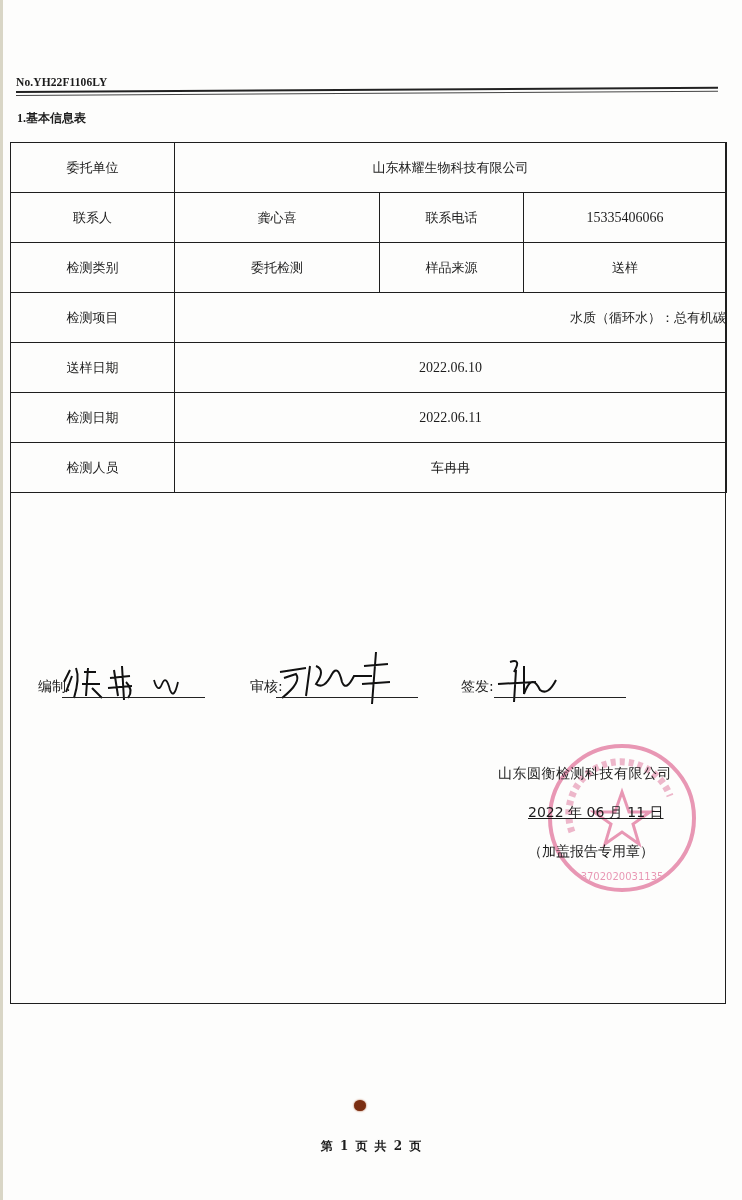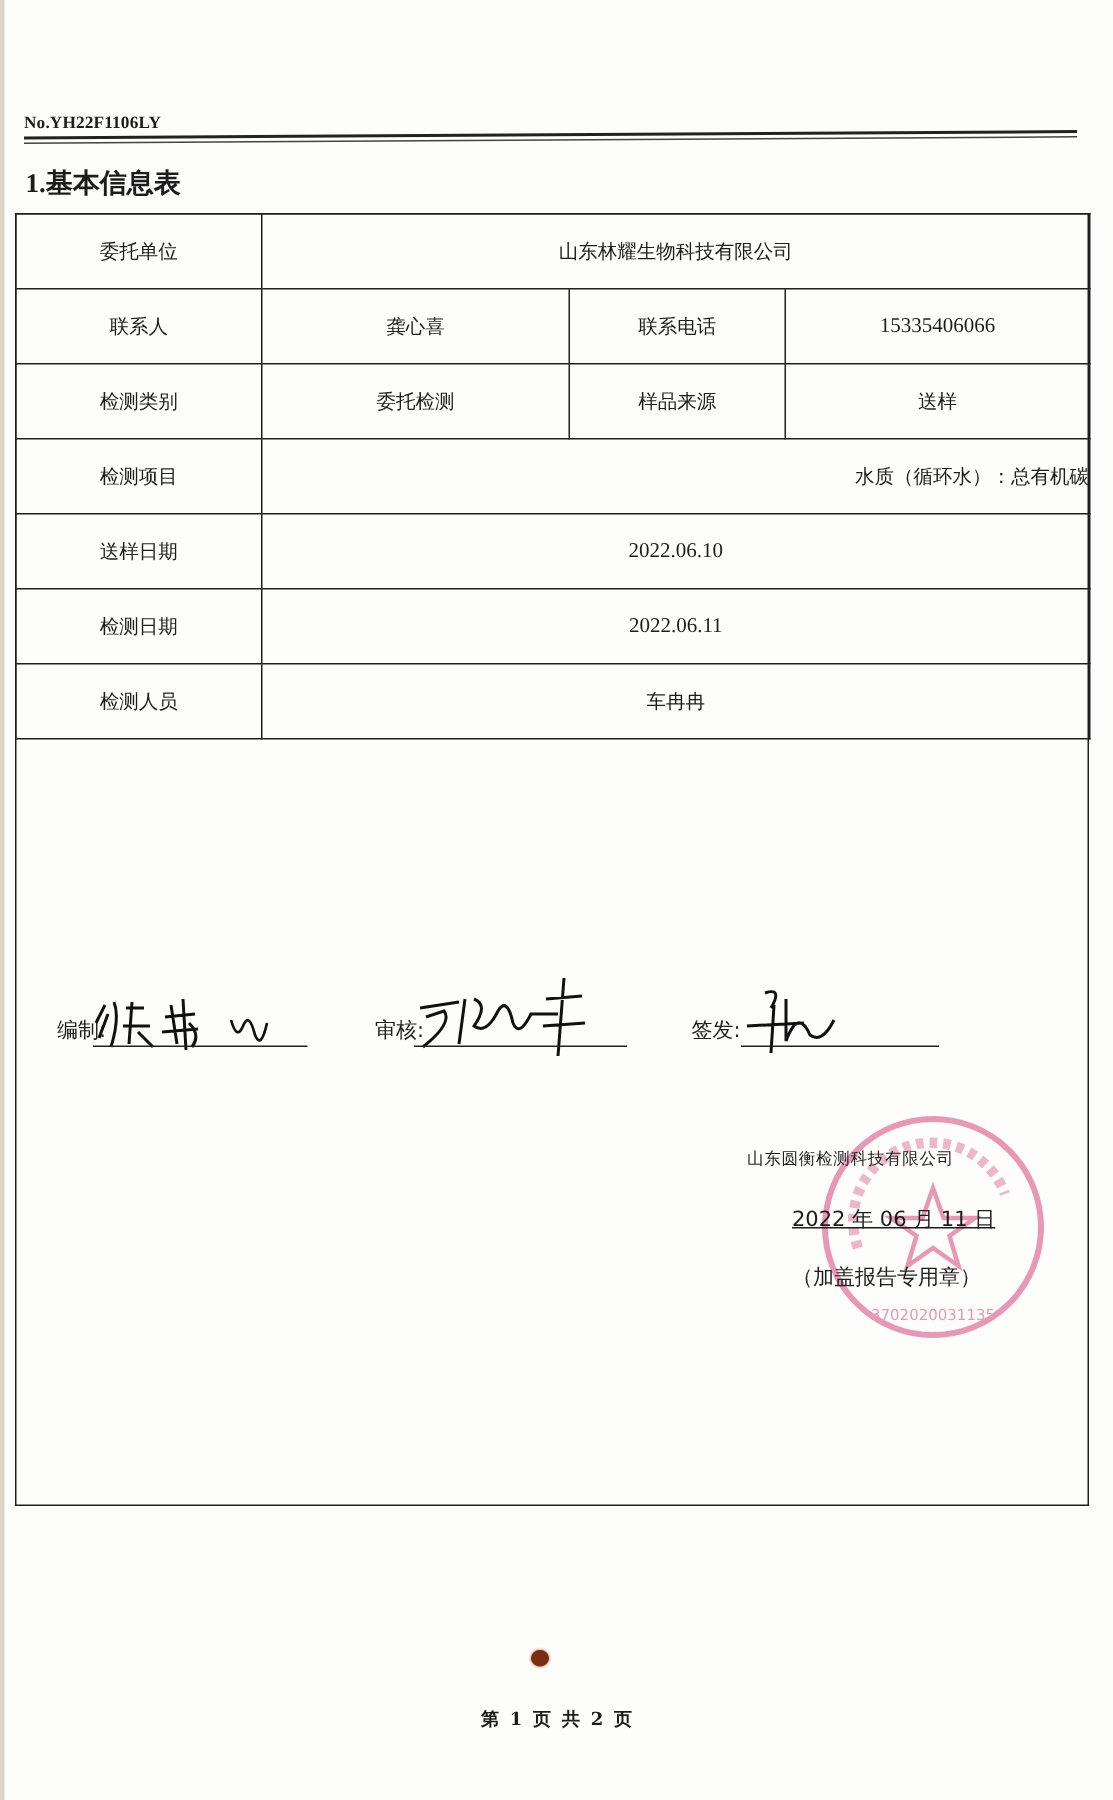--- a/index.html
+++ b/index.html
@@ -10,21 +10,21 @@
       color: #1c1c1c;
     }
     .left-edge { position: absolute; left: 0; top: 0; width: 3px; height: 1200px; background: #d9d6c6; }
     .doc-no {
       position: absolute; left: 16px; top: 76px; font-size: 11.5px; font-weight: bold;
       font-family: "Liberation Serif", serif; letter-spacing: 0.1px;
     }
     .rule-thick { position: absolute; left: 16px; top: 91px; width: 702px; height: 2px; background: #222; transform: rotate(-0.35deg); transform-origin: left; }
     .rule-thin { position: absolute; left: 16px; top: 95px; width: 702px; height: 1px; background: #444; transform: rotate(-0.35deg); transform-origin: left; }
     .section-title {
-      position: absolute; left: 17px; top: 110px; font-size: 18px; font-weight: bold;
+      position: absolute; left: 17px; top: 110px; font-size: 12px; font-weight: bold;
       font-family: "Liberation Serif", "DejaVu Serif", serif;
     }
     .frame {
       position: absolute; left: 10px; top: 142px; width: 716px; height: 862px;
       border: 1.5px solid #1e1e1e; box-sizing: border-box;
     }
     table.info {
       position: absolute; left: 10px; top: 142px; width: 716px;
       border-collapse: collapse; table-layout: fixed;
     }
@@ -33,21 +33,21 @@
       text-align: center; vertical-align: middle; font-size: 13px;
       font-family: "DejaVu Sans", sans-serif;
     }
     table.info td.label { font-weight: normal; }
     table.info td.left { text-align: right; padding-left: 8px; }
     table.info td.num { font-family: "Liberation Serif", serif; font-size: 14px; }
     .sig-row { position: absolute; top: 660px; left: 18px; width: 700px; height: 50px; }
     .sig-label { position: absolute; top: 18px; font-size: 14px; font-family: "DejaVu Sans", sans-serif; margin-left: 20px; }
     .sig-line { position: absolute; top: 37px; height: 1px; background: #222; }
     .sig-svg { position: absolute; }
-    .company { position: absolute; left: 498px; top: 765px; font-size: 11px; font-family: "DejaVu Sans", sans-serif; letter-spacing: 0.5px; }
+    .company { position: absolute; left: 498px; top: 765px; font-size: 14px; font-family: "DejaVu Sans", sans-serif; letter-spacing: 0.5px; }
     .date-line { position: absolute; left: 528px; top: 804px; font-size: 14px; font-family: "DejaVu Sans", sans-serif; text-decoration: underline; }
     .seal-note { position: absolute; left: 528px; top: 843px; font-size: 14px; font-family: "DejaVu Sans", sans-serif; }
     .stamp { position: absolute; left: 544px; top: 740px; width: 156px; height: 156px; opacity: 0.55; }
     .dot { position: absolute; left: 354px; top: 1100px; width: 12px; height: 11px; border-radius: 50%; background: #7a2e12; box-shadow: 0 0 2px #a0441c; }
     .footer { position: absolute; left: 0; width: 742px; top: 1138px; text-align: center; font-size: 12px; font-weight: bold; font-family: "DejaVu Serif", serif; word-spacing: 3px; }
   </style>
 </head>
 <body>
 
 <div class="left-edge"></div>

